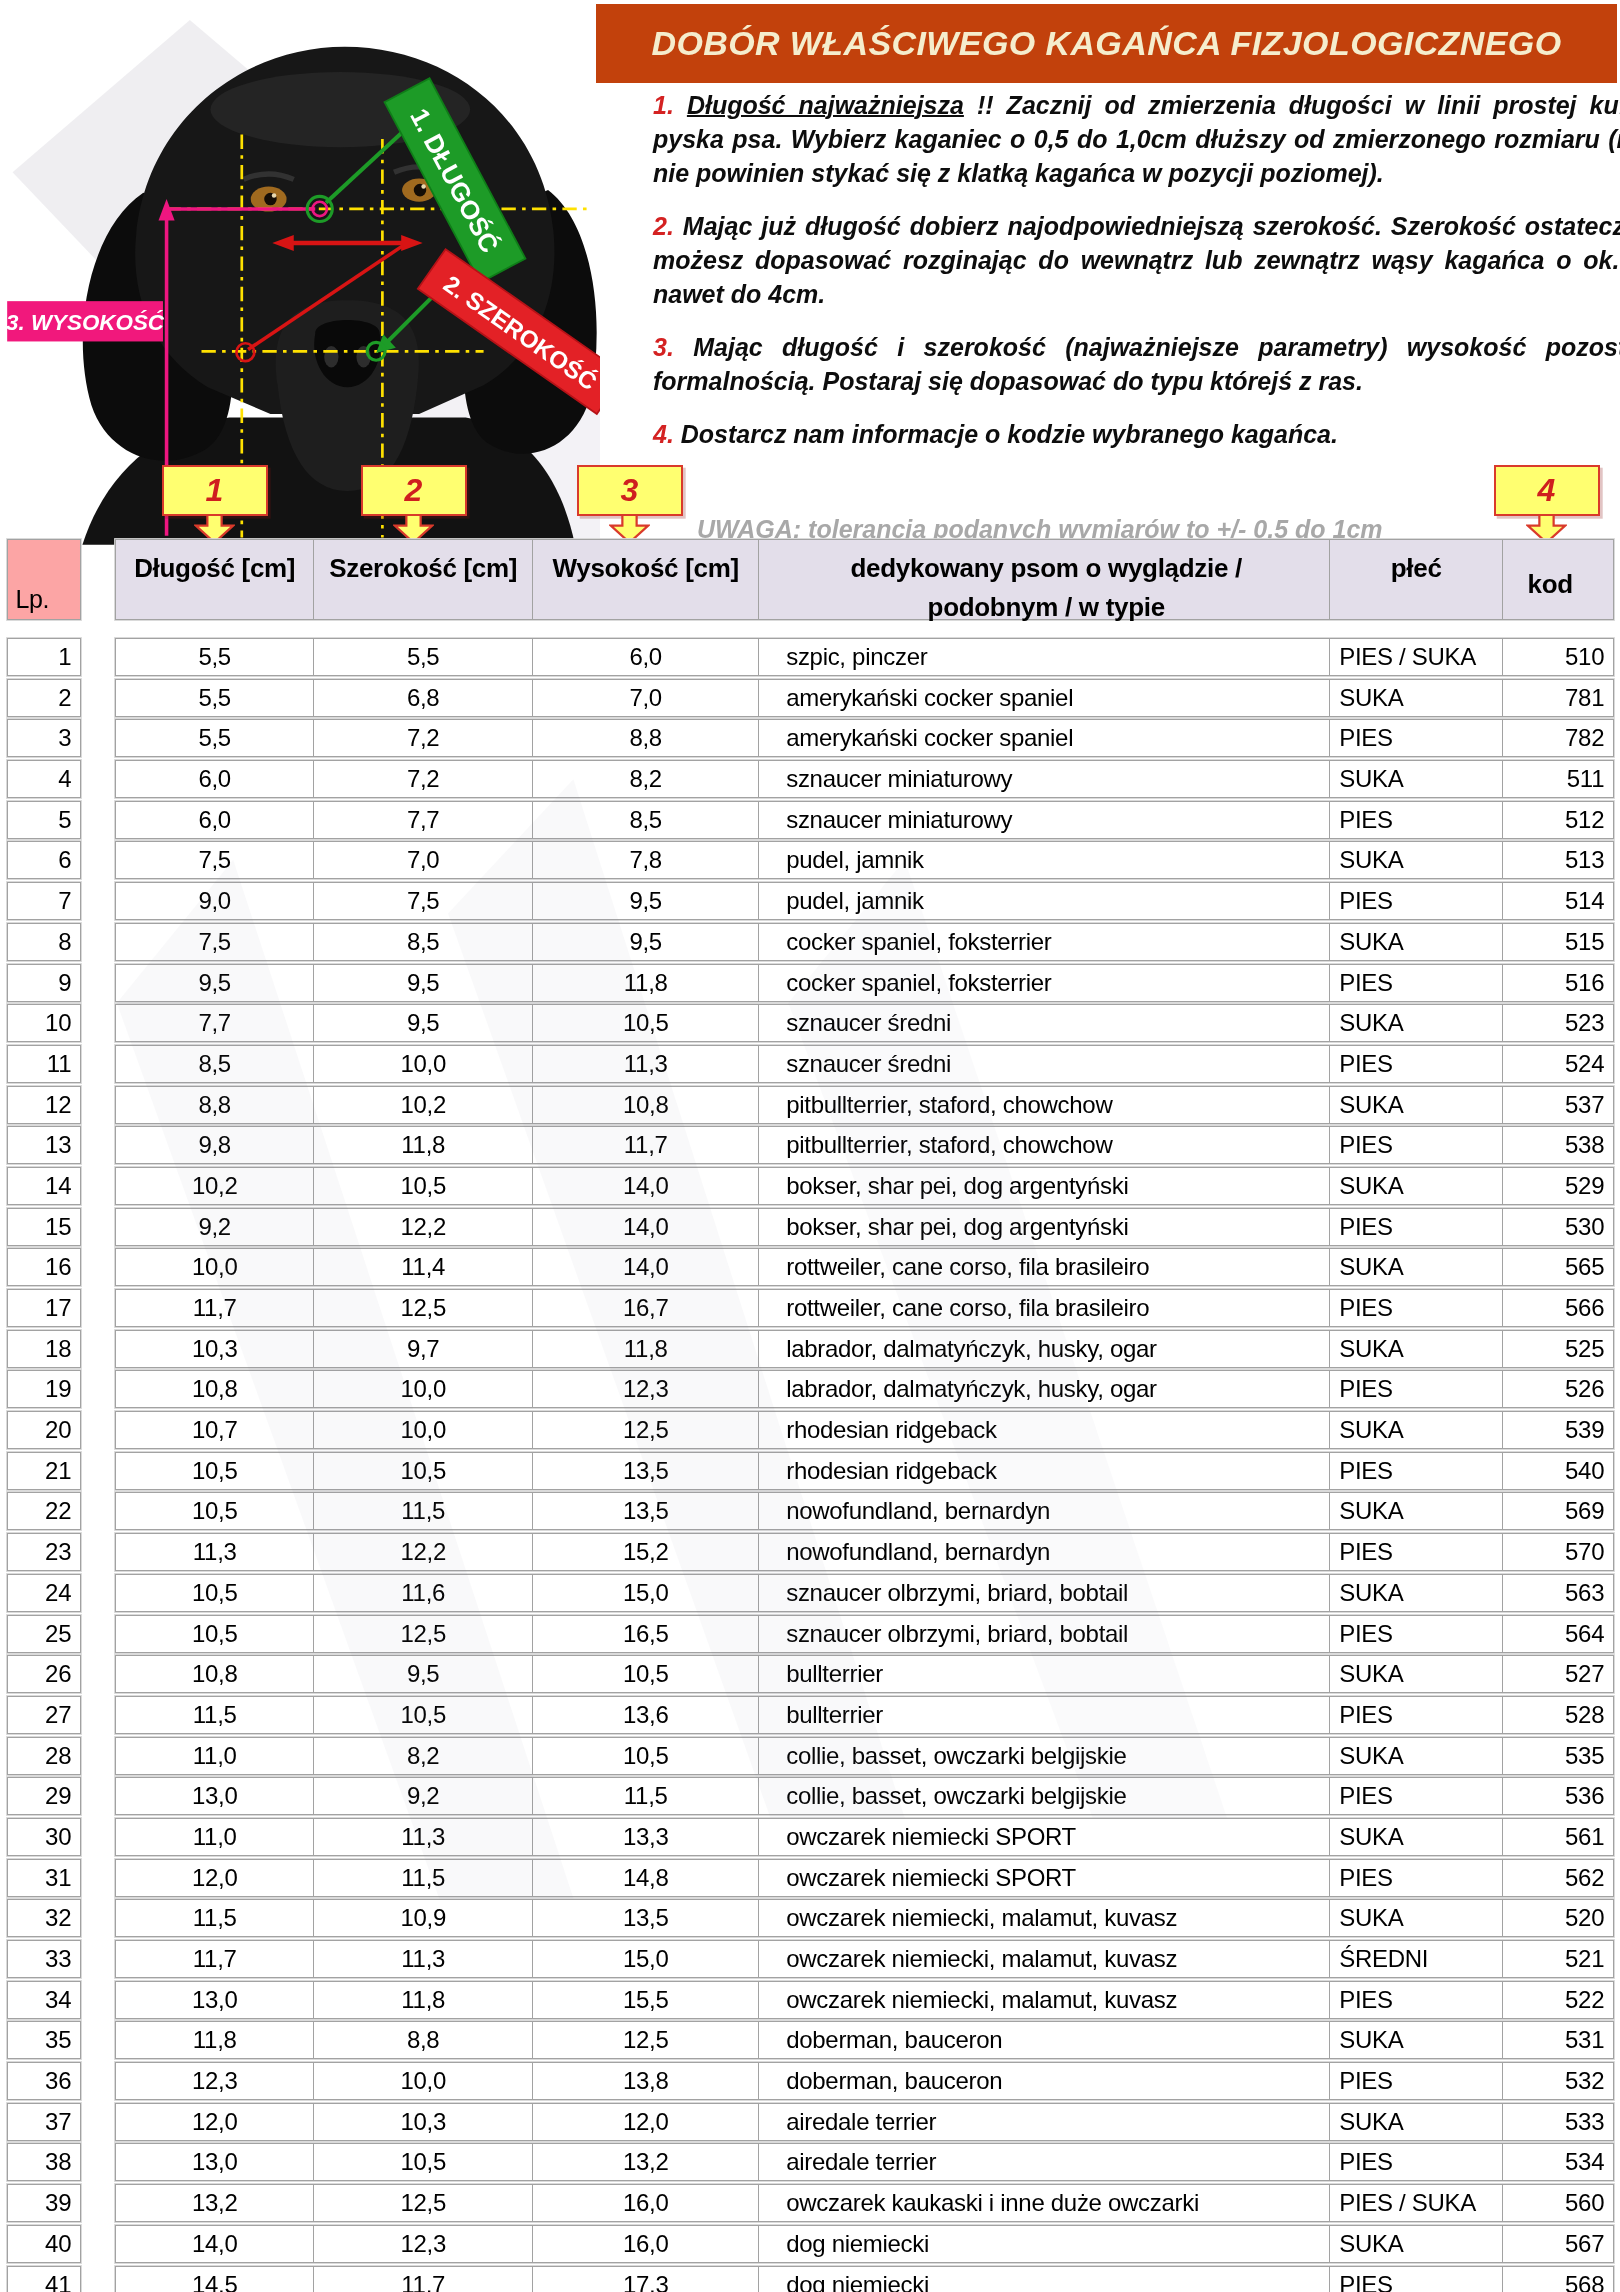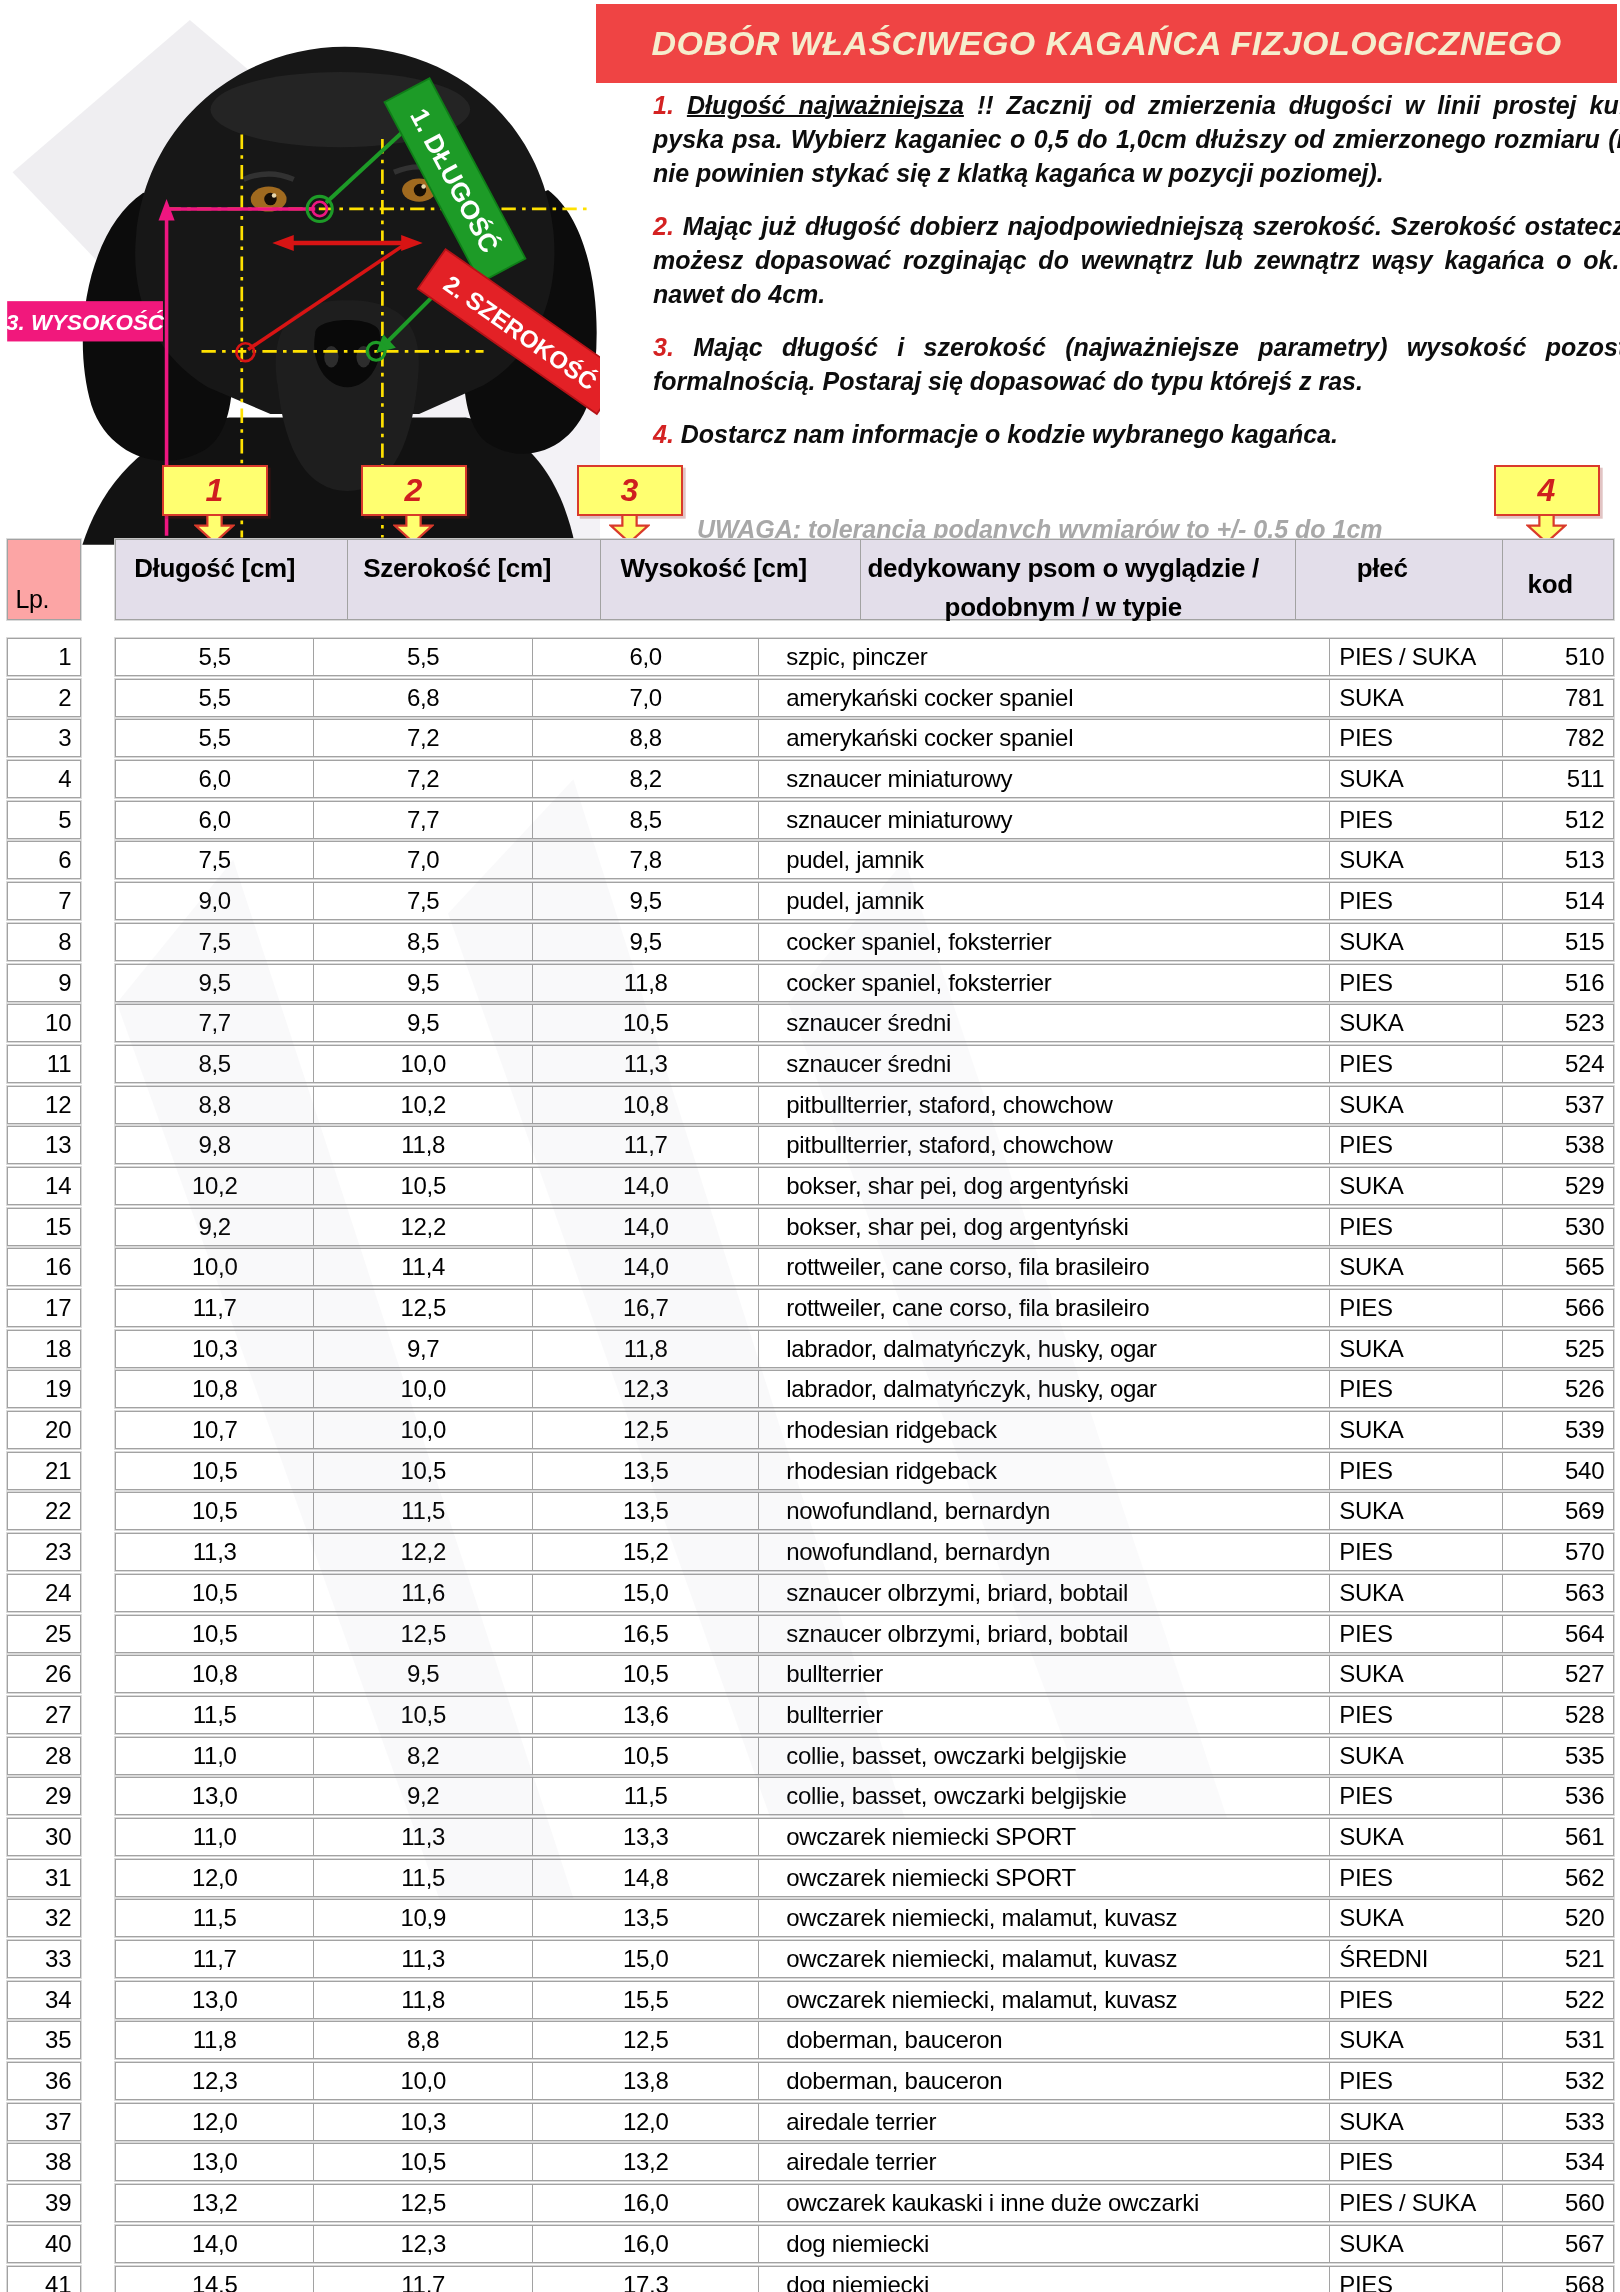--- a/index.html
+++ b/index.html
@@ -6,21 +6,21 @@
   body { width:1620px; height:2293px; overflow:hidden;
          font-family:"Liberation Sans", sans-serif; }
   .page { position:relative; width:1620px; height:2293px; background:#fff; }
 
   
   .photo { position:absolute; left:0; top:0; width:600px; height:545px; }
   .photo text { font-family:"Liberation Sans", sans-serif; }
 
   
   .title-banner { position:absolute; left:596px; top:3.6px; width:1021px; height:79px;
-    background:#ef4444; display:flex; align-items:center; justify-content:center; }
+    background:#c2410c; display:flex; align-items:center; justify-content:center; }
   .title-banner span { color:#f5edcd; font-size:34px; font-weight:bold; font-style:italic;
     letter-spacing:0.4px; white-space:nowrap; }
 
   
   .instructions { position:absolute; left:605px; top:88px; width:1008px;margin-left:48px; }
   .instr { margin:0 0 19px 0; font-size:25px; font-weight:bold; font-style:italic;
     line-height:34px; color:#0d0d0d; text-align:justify; }
   .inum { color:#d42222; }
   .iemph { text-decoration:underline; text-decoration-thickness:2.2px; }
 
@@ -41,21 +41,21 @@
   .trow { display:flex; margin-bottom:2.7px; height:38px; }
   .trow.thead { height:81px; margin-bottom:18px; }
   .lp-box { width:74px; flex-shrink:0; background:#fff; border:1.8px solid #a2a2a2;
     box-shadow:0 0 0 0.9px #d6d6d6; box-sizing:border-box;
     display:flex; align-items:center; justify-content:flex-end;
     padding-right:9px; font-size:24px; letter-spacing:-0.3px; }
   .main-box { flex:1; margin-left:34px; background:#fff; border:1.8px solid #a2a2a2;
     box-shadow:0 0 0 0.9px #d6d6d6; box-sizing:border-box; display:flex; }
   .thead .lp-box { background:#fca5a5; align-items:flex-end; justify-content:flex-start;
     padding:0 0 5.4px 7.2px; font-size:25px; }
-  .thead .main-box { background:#e3deea;gap:34px; }
+  .thead .main-box { background:#e3deea; }
   .hcell { display:flex; flex-direction:column; align-items:center; padding-top:9px;
     font-size:26px; font-weight:bold; letter-spacing:-0.3px;
     border-left:1.8px solid #a2a2a2; box-sizing:border-box; line-height:39px; }
   .hcell:first-child { border-left:none; }
   .dcell { display:flex; align-items:center; justify-content:center; font-size:24px;
     letter-spacing:-0.3px; border-left:1.8px solid #a2a2a2; box-sizing:border-box;
     white-space:nowrap; overflow:hidden; }
   .dcell:first-child { border-left:none; }
   .c-len { width:197px; flex-shrink:0; }
   .c-wid { width:219px; flex-shrink:0; }

